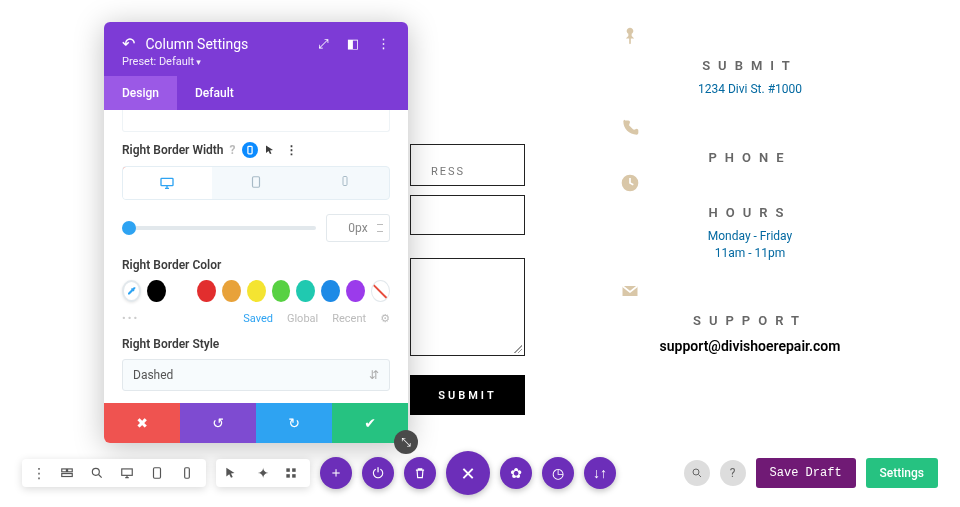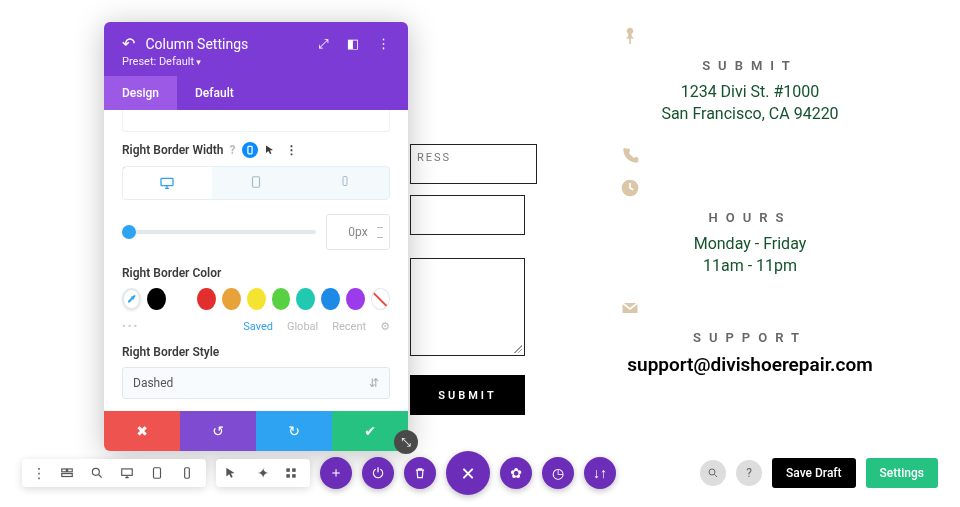--- a/index.html
+++ b/index.html
@@ -2,26 +2,26 @@
 <html><head>
 <meta charset="utf-8">
 <style>
   * { box-sizing: border-box; margin: 0; padding: 0; font-family: -apple-system, "Segoe UI", Roboto, Helvetica, Arial, sans-serif; }
   body { width: 960px; height: 507px; position: relative; background: #fff; overflow: hidden; }
 
   
   .contact { position: absolute; right: 80px; top: 26px; width: 260px; text-align: center; color: #666; }
   .contact .icon { color: #d9c7a8; font-size: 20px; margin-bottom: 12px; }
   .contact h4 { letter-spacing: 8px; font-size: 13px; font-weight: 600; color: #666; margin-bottom: 8px; }
-  .contact p { font-size: 16px; color: #14532d; line-height: 1.4; margin-bottom: 20px; }
-  .contact a { color: #000; font-weight: 600; font-size: 19px; text-decoration: none; }
+  .contact p { font-size: 12px; color: #0369a1; line-height: 1.4; margin-bottom: 20px; }
+  .contact a { color: #000; font-weight: 600; font-size: 14px; text-decoration: none; }
 
   
   .form-frag { position: absolute; border: 1px solid #222; background: #fff; }
-  .frag1 { left: 410px; top: 144px; width: 127px; height: 40px; padding: 6px; font-size: 11px; letter-spacing: 2px; color: #777; }
+  .frag1 { left: 410px; top: 144px; width: 115px; height: 40px; padding: 20px; font-size: 11px; letter-spacing: 2px; color: #777; }
   .frag2 { left: 410px; top: 195px; width: 115px; height: 40px; }
   .frag3 { left: 410px; top: 258px; width: 115px; height: 98px; }
   .frag3::after { content:""; position:absolute; right:2px; bottom:2px; width:8px; height:8px;
     background: linear-gradient(135deg, transparent 50%, #999 50%, #999 60%, transparent 60%, transparent 70%, #999 70%, #999 80%, transparent 80%); }
   .submit-frag { position: absolute; left: 410px; top: 375px; width: 115px; height: 40px; background:#000; color:#fff; font-size:11px; letter-spacing:3px; display:flex; align-items:center; justify-content:center; font-weight:600; }
 
   
   .modal { position: absolute; left: 104px; top: 22px; width: 304px; background: #fff; border-radius: 6px; box-shadow: 0 4px 30px rgba(0,0,0,.25); overflow: hidden; }
   .m-head { background: #7d3bd6; color: #fff; padding: 12px 18px 8px; }
   .m-head-row1 { display: flex; align-items: center; }
@@ -41,21 +41,21 @@
   .lbl .dots { margin-left: 4px; }
 
   .device-row { display: flex; border: 1px solid #e4eef4; background:#f4f9fc; border-radius:4px; overflow:hidden; }
   .device-row .d { flex:1; text-align:center; padding:8px 0; color:#a7bac6; position:relative; }
   .device-row .d.active { background:#fff; color:#2ea3f2; }
   .badge1 { position:absolute; left:-12px; top:-12px; width:20px; height:20px; border-radius:50%; background:#e74c3c; color:#fff; font-size:11px; font-weight:600; display:flex; align-items:center; justify-content:center; box-shadow:0 2px 4px rgba(0,0,0,.3); }
 
   .slider-row { display:flex; align-items:center; gap:10px; margin-top:14px; }
   .slider { flex:1; height:4px; background:#e2e8ec; border-radius:2px; position:relative; }
   .slider .knob { position:absolute; left:0; top:-5px; width:14px; height:14px; border-radius:50%; background:#2ea3f2; }
-  .valbox { width:64px; height:36px; border:1px solid #e2e8ec; border-radius:3px; display:flex; align-items:center; justify-content:center; font-size:12px; color:#888; position:relative; }
+  .valbox { width:64px; height:28px; border:1px solid #e2e8ec; border-radius:3px; display:flex; align-items:center; justify-content:center; font-size:12px; color:#888; position:relative; }
   .valbox::after { content:""; position:absolute; right:4px; top:4px; bottom:4px; width:10px;
     background: linear-gradient(#bbb,#bbb) center 30%/6px 1px no-repeat, linear-gradient(#bbb,#bbb) center 70%/6px 1px no-repeat; }
 
   .swatches { display:flex; gap:6px; margin-top:8px; align-items:center; }
   .sw { width:22px; height:22px; border-radius:50%; }
   .sw.outline { border:2px solid #e2e8ec; background:#fff; display:flex; align-items:center; justify-content:center; color:#2ea3f2; font-size:12px; box-shadow:0 1px 3px rgba(0,0,0,.1); }
   .sw.none { border:1px solid #e2e8ec; background:#fff; position:relative; overflow:hidden; }
   .sw.none::after { content:""; position:absolute; left:-4px; right:-4px; top:50%; border-top:2px solid #e74c3c; transform:rotate(45deg); }
   .palette-sub { display:flex; align-items:center; margin-top:10px; font-size:11px; gap:14px; }
   .palette-sub .more { color:#ccc; letter-spacing:2px; }
@@ -77,47 +77,48 @@
 
   
   .bar { position:absolute; left:22px; right:22px; bottom:12px; display:flex; align-items:center; gap:10px; }
   .grp { background:#fff; border-radius:4px; box-shadow:0 2px 8px rgba(0,0,0,.15); display:flex; align-items:center; padding:6px 8px; gap:12px; color:#555; font-size:14px; }
   .grp .i { width:18px; text-align:center; cursor:pointer; }
   .fab { width:32px; height:32px; border-radius:50%; background:#6c2eb9; color:#fff; display:flex; align-items:center; justify-content:center; font-size:14px; box-shadow:0 2px 6px rgba(0,0,0,.25); }
   .fab.big { width:44px; height:44px; font-size:18px; }
   .spacer { flex:1; }
   .gfab { width:26px; height:26px; border-radius:50%; background:#ddd; color:#666; display:flex; align-items:center; justify-content:center; font-size:12px; }
   .btn { padding:8px 14px; border-radius:3px; color:#fff; font-size:12px; font-weight:500; }
-  .btn-draft { background:#000000; }
+  .btn-draft { background:#701a75;font-family:Liberation Mono, monospace; }
   .btn-pub { background:#26c281; }
 
   svg { width:1em; height:1em; display:block; }
 </style>
 </head>
 <body>
 
 <div class="form-frag frag1"><span>RESS</span></div>
 <div class="form-frag frag2"></div>
 <div class="form-frag frag3"></div>
 <div class="submit-frag">SUBMIT</div>
 
 <div class="contact">
   <div class="icon">
     <svg viewBox="0 0 24 24" fill="currentColor">
         <path d="M12 2c-2 0-4 1.5-4 4 0 1.4.8 2.6 2 3.3V12l-3 3h4v6l1 1 1-1v-6h4l-3-3V9.3c1.2-.7 2-1.9 2-3.3 0-2.5-2-4-4-4z"></path>
       </svg>
   </div>
   <h4>SUBMIT</h4>
-  <p><span>1234 Divi St. #1000</span><br><span>San Francisco, CA 94220</span></p>
+  <p><span>1234 Divi St. #1000</span><br></p>
 
   <div class="icon">
     <svg viewBox="0 0 24 24" fill="currentColor">
         <path d="M6 2c-1 0-2 1-2 2 0 9 7 16 16 16 1 0 2-1 2-2v-3c0-1-1-2-2-2l-3 1c-1 0-1 0-2-1l-3-3c-1-1-1-1-1-2l1-3c0-1-1-2-2-2H6z"></path>
       </svg>
   </div>
+  <h4>PHONE</h4>
 
   <div class="icon">
     <svg viewBox="0 0 24 24" fill="currentColor">
         <circle cx="12" cy="12" r="10"></circle>
         <path d="M12 6v6l4 2" stroke="#fff" stroke-width="2" fill="none"></path>
       </svg>
   </div>
   <h4>HOURS</h4>
   <p><span>Monday - Friday</span><br><span>11am - 11pm</span></p>
 

